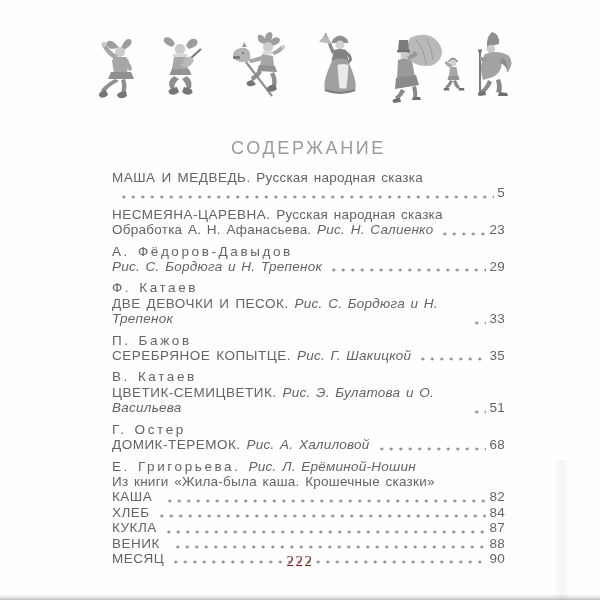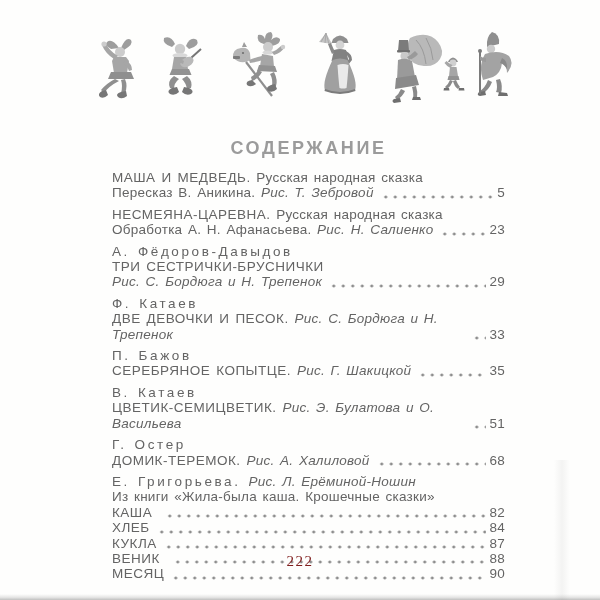--- a/index.html
+++ b/index.html
@@ -14,21 +14,21 @@
     background:linear-gradient(to bottom,rgba(120,120,120,0) 0%,rgba(120,120,120,.18) 55%,rgba(90,90,90,.38) 100%);}
   .scan-right{position:absolute;right:30px;top:460px;bottom:0;width:16px;
     background:linear-gradient(to right,rgba(150,150,150,0),rgba(150,150,150,.10),rgba(150,150,150,0));}
   
   .illus{position:absolute;left:92px;top:28px;width:420px;height:86px;}
   
   .heading{
     position:absolute;left:112px;top:138px;width:393px;
     text-align:center;
     font-size:18px;letter-spacing:2.6px;word-spacing:2px;
-    color:#9b9b9b;font-weight:700;
+    color:#9b9b9b;font-weight:400;
   }
   
   .toc{position:absolute;left:112px;top:170px;width:393px;color:#646464;
     font-size:13.5px;}
   .entry{margin-bottom:6px;}
   .line{display:flex;align-items:flex-end;line-height:15.4px;}
   .segs{white-space:pre-wrap;letter-spacing:.25px;word-spacing:1.6px;min-width:0;}
   .seg-caps{letter-spacing:.5px;}
   .seg-reg{}
   .seg-ital{font-style:italic;}
@@ -174,41 +174,37 @@
   </svg>
 
   <div class="heading">СОДЕРЖАНИЕ</div>
 
   <div class="toc">
       <div class="entry">
         <div class="line">
           <span class="segs"><span class="seg-caps">МАША И МЕДВЕДЬ.</span><span class="seg-reg"> Русская народная сказка</span></span>
         </div>
         <div class="line">
-          <span class="segs"><span class="seg-reg">Пересказ В. Аникина. </span><span class="seg-ital">Рис. Т. Зебровой</span></span>
           <span class="leader"></span>
           <span class="pg">5</span>
         </div>
       </div>
       <div class="entry">
         <div class="line">
           <span class="segs"><span class="seg-caps">НЕСМЕЯНА-ЦАРЕВНА.</span><span class="seg-reg"> Русская народная сказка</span></span>
         </div>
         <div class="line">
           <span class="segs"><span class="seg-reg">Обработка А. Н. Афанасьева. </span><span class="seg-ital">Рис. Н. Салиенко</span></span>
           <span class="leader"></span>
           <span class="pg">23</span>
         </div>
       </div>
       <div class="entry">
         <div class="line">
           <span class="segs"><span class="seg-spaced">А. Фёдоров-Давыдов</span></span>
-        </div>
-        <div class="line">
-          <span class="segs"><span class="seg-caps">ТРИ СЕСТРИЧКИ-БРУСНИЧКИ</span></span>
         </div>
         <div class="line">
           <span class="segs"><span class="seg-ital">Рис. С. Бордюга и Н. Трепенок</span></span>
           <span class="leader"></span>
           <span class="pg">29</span>
         </div>
       </div>
       <div class="entry">
         <div class="line">
           <span class="segs"><span class="seg-spaced">Ф. Катаев</span></span>

